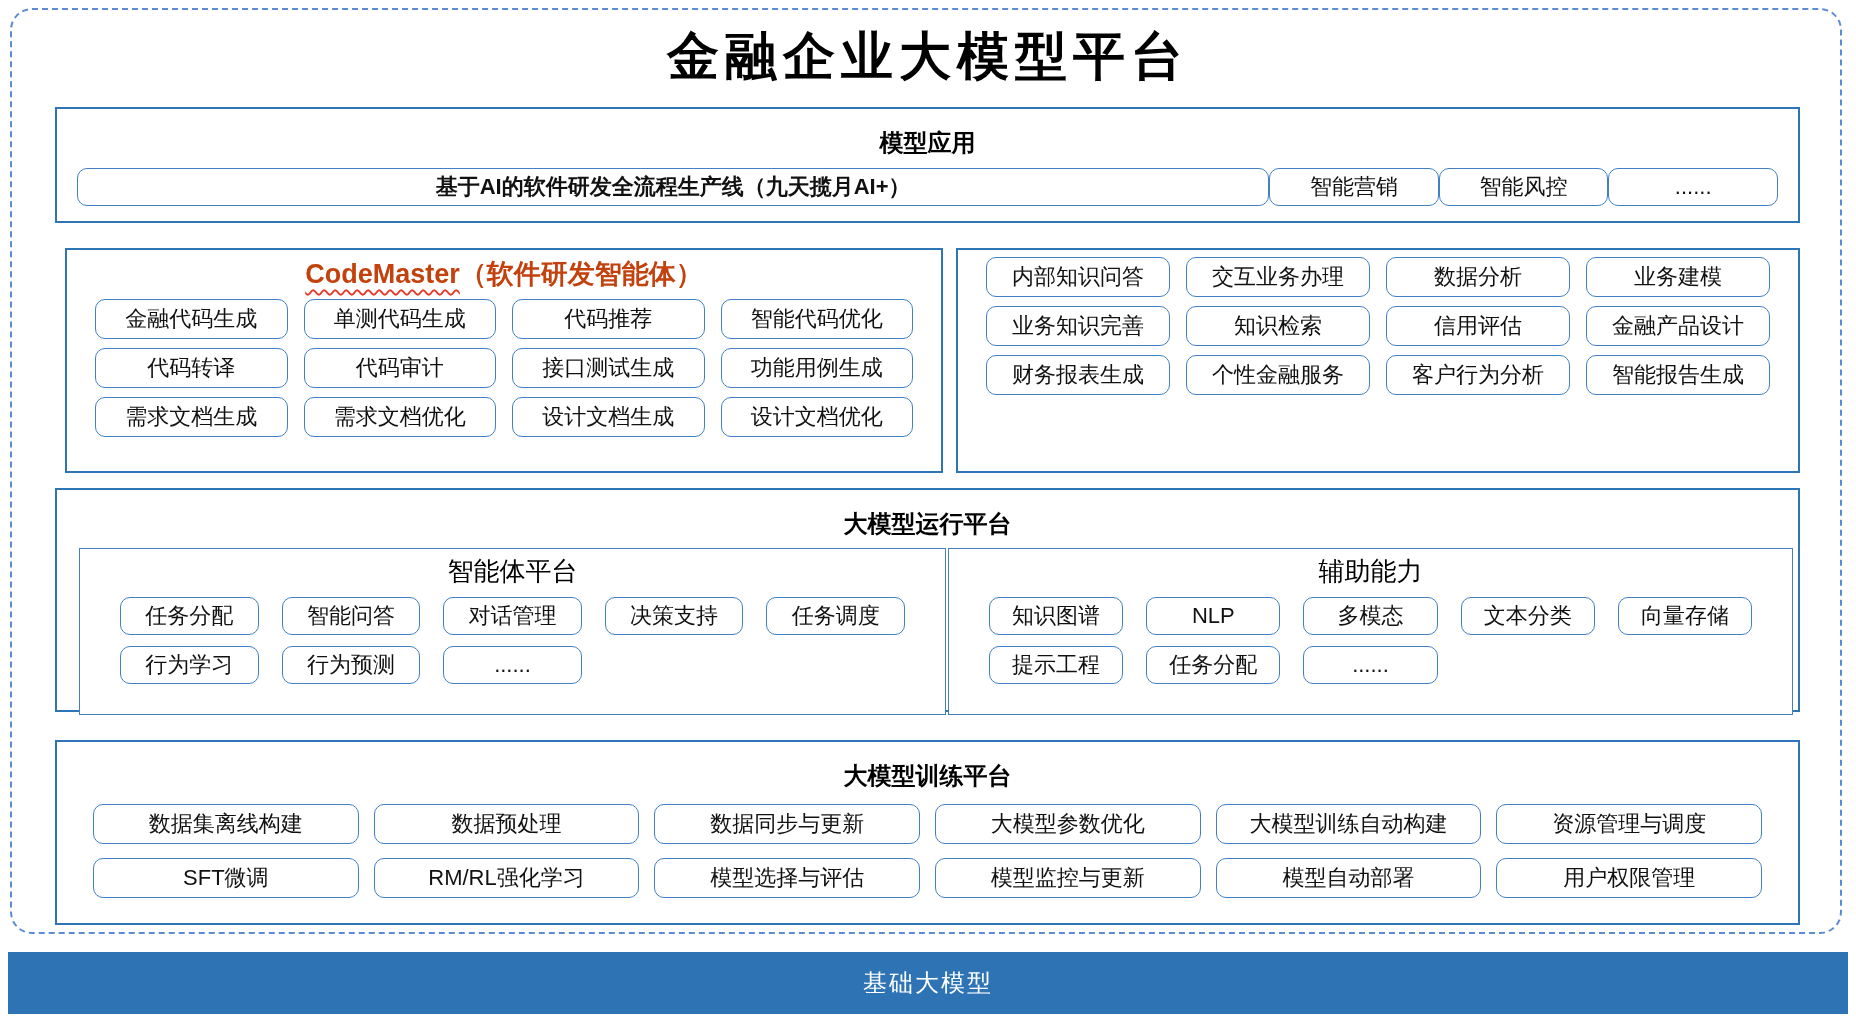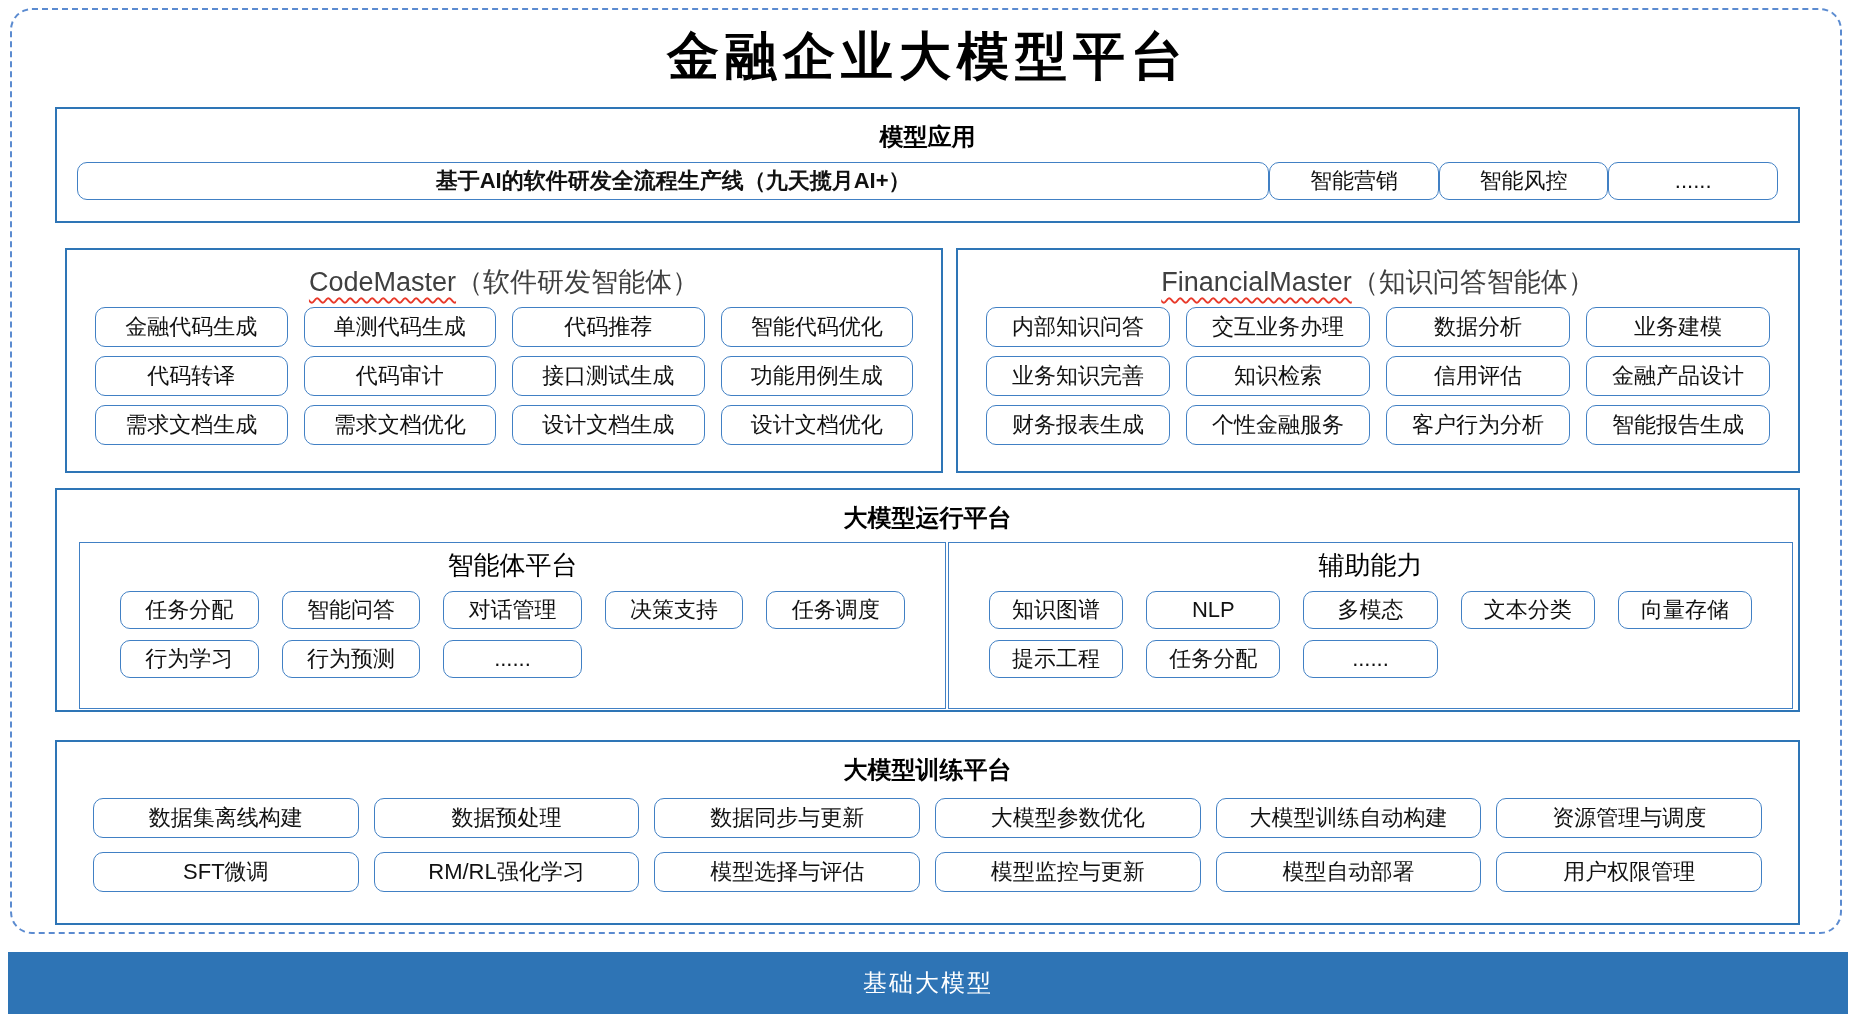--- a/index.html
+++ b/index.html
@@ -15,21 +15,21 @@
   .main-title{
     position:absolute;left:0;top:22px;width:100%;text-align:center;
     font-family:"DejaVu Serif","Liberation Serif",serif;
     font-weight:bold;font-size:52px;letter-spacing:6px;color:#000;
   }
   .section{
     position:absolute;left:55px;width:1745px;
     border:2px solid #2e75b6;box-sizing:border-box;background:#fff;
   }
   .section-title{
-    text-align:center;font-weight:bold;font-size:24px;padding-top:12px;color:#000;
+    text-align:center;font-weight:bold;font-size:24px;padding-top:18px;color:#000;
   }
   
   .ibox{
     border:1.5px solid #4180c4;border-radius:10px;box-sizing:border-box;
     display:flex;align-items:center;justify-content:center;
     font-size:22px;background:#fff;white-space:nowrap;
   }
   
   .sec-apps{top:107px;height:116px;}
   .apps-row{
@@ -43,21 +43,21 @@
   .agents-row{
     position:absolute;top:248px;left:65px;width:1735px;height:225px;
     display:flex;justify-content:space-between;
   }
   .agent-panel{
     border:2px solid #2e75b6;box-sizing:border-box;background:#fff;height:225px;
   }
   .agent-panel.left{width:878px;}
   .agent-panel.right{width:844px;}
   .agent-title{
-    text-align:center;font-weight:normal;font-size:27px;padding-top:14px;color:#404040;
+    text-align:center;font-weight:bold;font-size:27px;padding-top:6px;color:#c2410c;
   }
   .agent-title .squiggle{
     text-decoration:underline wavy #e8392a;
     text-decoration-thickness:2px;text-underline-offset:6px;text-decoration-skip-ink:none;
   }
   .agent-grid{
     display:grid;grid-template-columns:repeat(4,1fr);
     gap:9px 16px;padding:7px 28px 0 28px;
   }
   .agent-grid .ibox{height:40px;}
@@ -124,23 +124,20 @@
       <div class="ibox">接口测试生成</div>
       <div class="ibox">功能用例生成</div>
       <div class="ibox">需求文档生成</div>
       <div class="ibox">需求文档优化</div>
       <div class="ibox">设计文档生成</div>
       <div class="ibox">设计文档优化</div>
     </div>
   </div>
 
   <div class="agent-panel right">
-    <div class="agent-title">
-      <span class="squiggle">FinancialMaster</span><span>（知识问答智能体）</span>
-    </div>
     <div class="agent-grid">
       <div class="ibox">内部知识问答</div>
       <div class="ibox">交互业务办理</div>
       <div class="ibox">数据分析</div>
       <div class="ibox">业务建模</div>
       <div class="ibox">业务知识完善</div>
       <div class="ibox">知识检索</div>
       <div class="ibox">信用评估</div>
       <div class="ibox">金融产品设计</div>
       <div class="ibox">财务报表生成</div>

